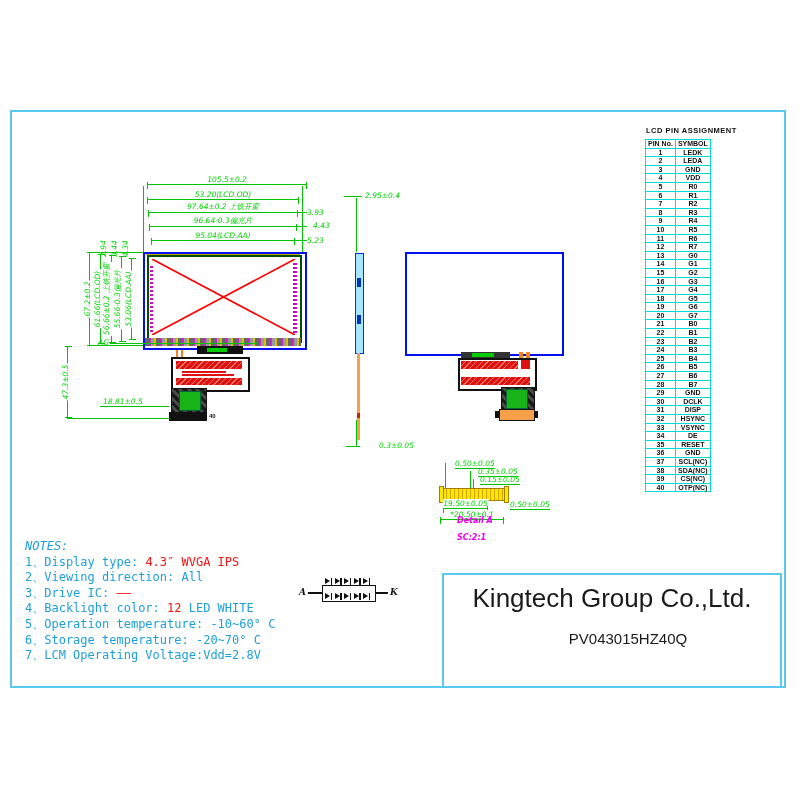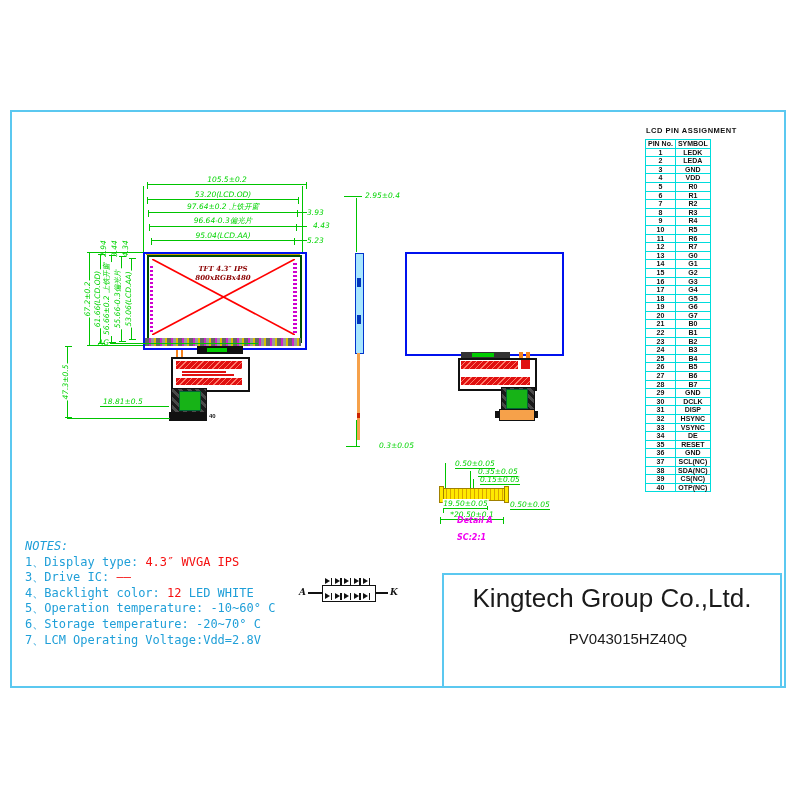--- a/index.html
+++ b/index.html
@@ -250,24 +250,20 @@
 
   <div class="abs" style="left:143px;top:252px;width:160px;height:94px;border:2px solid #0011ee;"></div>
   <div class="abs" style="left:147px;top:255px;width:151px;height:84px;border:2px solid #004d00;background:#fff;"></div>
   <div class="abs" style="left:146px;top:254px;width:154px;height:1px;background:#c8a400;"></div>
   <div class="abs padstrip" style="left:150px;top:264px;width:3px;height:68px;"></div>
   <div class="abs padstrip" style="left:293px;top:263px;width:4px;height:70px;"></div>
   <svg class="abs" style="left:152px;top:259px;" width="143" height="76" viewBox="0 0 143 76">
     <line x1="0" y1="0" x2="143" y2="76" stroke="#f00" stroke-width="1.6"></line>
     <line x1="143" y1="0" x2="0" y2="76" stroke="#f00" stroke-width="1.6"></line>
   </svg>
-  <div class="screen-text">
-    <div>TFT 4.3″ IPS</div>
-    <div>800xRGBx480</div>
-  </div>
   <div class="abs seal" style="left:145px;top:338px;width:156px;height:8px;"></div>
   <div class="abs" style="left:197px;top:346px;width:46px;height:8px;background:#111;"></div>
   <div class="abs" style="left:207px;top:348px;width:20px;height:4px;background:#00cc00;"></div>
   <div class="abs" style="left:176px;top:350px;width:2px;height:9px;background:#f6821e;"></div>
   <div class="abs" style="left:181px;top:350px;width:2px;height:9px;background:#f6821e;"></div>
   <div class="abs" style="left:171px;top:357px;width:75px;height:31px;border:2px solid #111;background:#fff;"></div>
   <div class="abs hatchred" style="left:176px;top:361px;width:66px;height:8px;"></div>
   <div class="abs" style="left:182px;top:371px;width:44px;height:2px;background:#e01010;"></div>
   <div class="abs" style="left:182px;top:374px;width:52px;height:2px;background:#e01010;"></div>
   <div class="abs hatchred" style="left:176px;top:378px;width:66px;height:7px;"></div>
@@ -395,20 +391,21 @@
       <i class="diode"></i>
       <i class="diode"></i>
       <i class="diode"></i>
       <i class="diode"></i>
   </div>
 
   <div class="notes">
     <span class="ttl">NOTES:</span>
     <div>
         <div class="note-line"><span>1、Display type: </span><span class="red">4.3″ WVGA IPS</span><span></span></div>
+        <div class="note-line"><span>2、Viewing direction: All</span><span class="red"></span><span></span></div>
         <div class="note-line"><span>3、Drive IC: </span><span class="red">——</span><span></span></div>
         <div class="note-line"><span>4、Backlight color: </span><span class="red">12</span><span> LED WHITE</span></div>
         <div class="note-line"><span>5、Operation temperature: -10~60° C</span><span class="red"></span><span></span></div>
         <div class="note-line"><span>6、Storage temperature: -20~70° C</span><span class="red"></span><span></span></div>
         <div class="note-line"><span>7、LCM Operating Voltage:Vdd=2.8V</span><span class="red"></span><span></span></div>
       </div>
   </div>
 
 </div>
 

